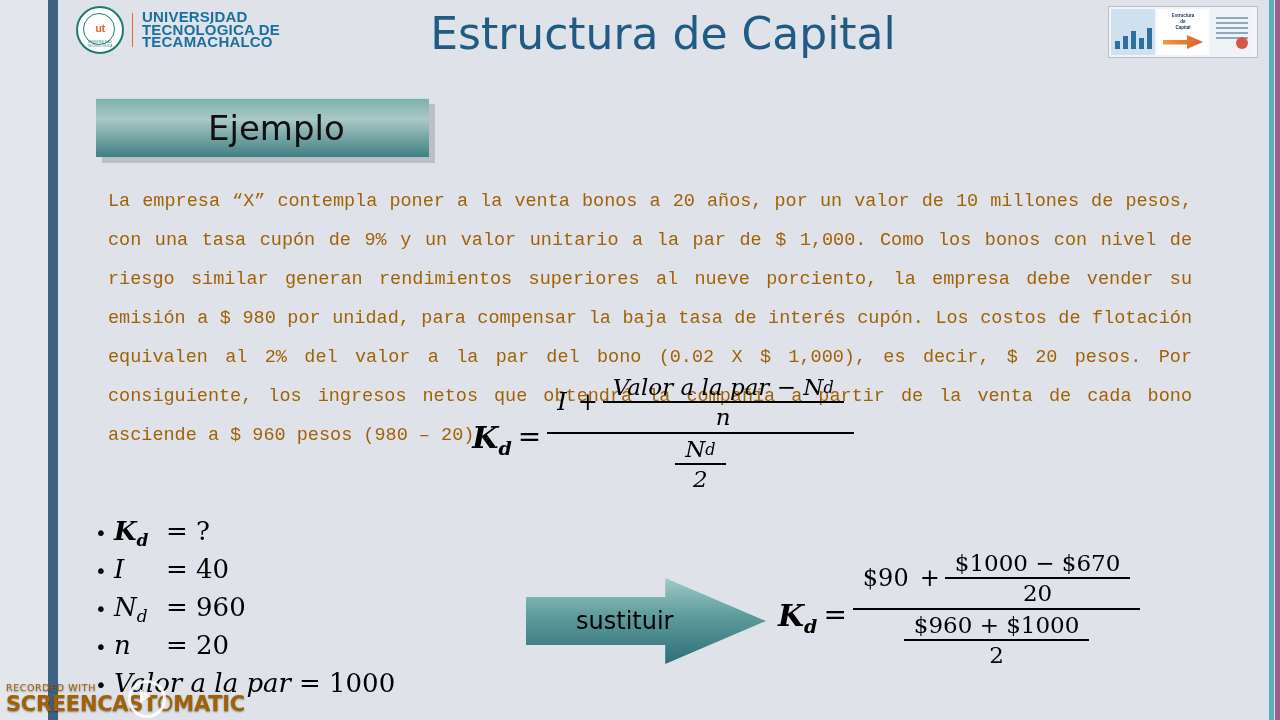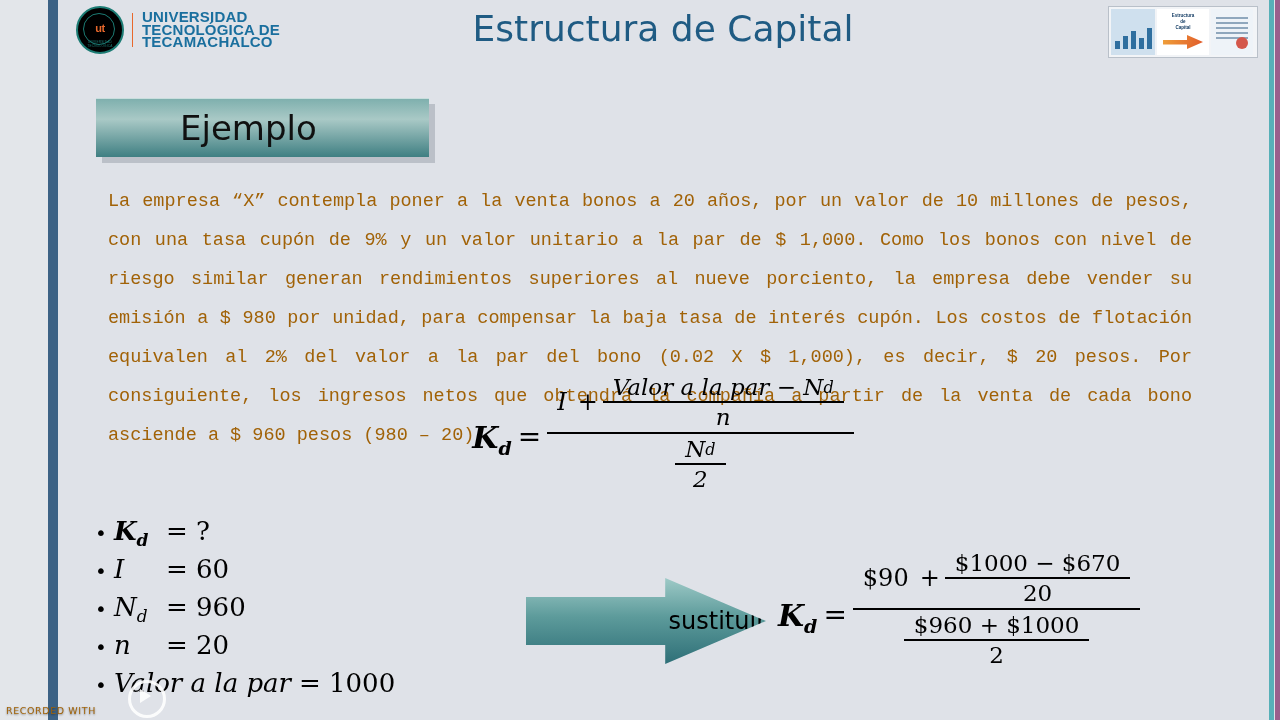--- a/index.html
+++ b/index.html
@@ -61,21 +61,21 @@
   .logo-wrap {
     position: absolute;
     left: 18px; top: 6px;
     display: flex;
     align-items: center;
   }
   .logo-seal {
     width: 44px; height: 44px;
     border-radius: 50%;
     border: 2px solid #1c7c74;
-    background: #000000;
+    background: #ffffff;
     position: relative;
     flex: none;
   }
   .logo-seal::before {
     content: "";
     position: absolute;
     left: 5px; top: 5px;
     width: 30px; height: 30px;
     border-radius: 50%;
     border: 1px solid #1c7c74;
@@ -108,21 +108,21 @@
     line-height: 12.5px;
     font-weight: bold;
     color: #1a6f9e;
     letter-spacing: 0.2px;
   }
   .logo-text .ln1 { color: #1a6f9e; }
   .slide-title {
     position: absolute;
     left: 0; right: 0; top: 8px;
     text-align: center;
-    font-size: 36px;
+    font-size: 44px;
     color: #1f5b83;
     font-family: "DejaVu Sans", sans-serif;
     font-weight: normal;
   }
   .header-thumb {
     position: absolute;
     right: 10px; top: 6px;
     width: 148px; height: 50px;
     background: #f2f4f7;
     border: 1px solid #b9c0c9;
@@ -201,21 +201,21 @@
     background: linear-gradient(180deg, #7fb0ae 0%, #a9c9c6 35%, #3f7f82 100%);
     border-top: 1px solid #c9dedd;
     box-shadow: 6px 6px 0 rgba(120,130,140,0.35);
     display: flex;
     align-items: center;
   }
   .ejemplo-text {
     font-size: 34px;
     color: #101010;
     font-family: "DejaVu Sans", sans-serif;
-    margin-left: 84px;
+    margin-left: 112px;
   }
   
   .paragraph {
     position: absolute;
     left: 50px; top: 182px;
     width: 1084px;
     font-size: 18.5px;
     line-height: 39px;
     color: #a16207;
     text-align: justify;
@@ -308,21 +308,20 @@
   .bullets .wide { width: auto; }
   
   .arrow-shape {
     position: absolute;
     left: 468px; top: 578px;
     width: 240px; height: 86px;
     background: linear-gradient(180deg, #9ecac7 0%, #5d9b9b 45%, #2e6f77 100%);
     clip-path: polygon(0 22%, 58% 22%, 58% 0, 100% 50%, 58% 100%, 58% 78%, 0 78%);
     display: flex;
     align-items: center;
-    justify-content: flex-end;
   }
   .arrow-label {
     font-family: "DejaVu Sans", sans-serif;
     font-size: 24px;
     color: #000;
     margin-left: 50px;
   }
   
   .formula-right {
     position: absolute;
@@ -471,21 +470,21 @@
 
     <div class="bullets">
       <div class="row">
         <span class="dot">•</span>
         <span class="sym"><span>K</span><sub>d</sub></span>
         <span class="val">= ?</span>
       </div>
       <div class="row">
         <span class="dot">•</span>
         <span class="sym light"><span>I</span><sub></sub></span>
-        <span class="val">=  60</span>
+        <span class="val">=  40</span>
       </div>
       <div class="row">
         <span class="dot">•</span>
         <span class="sym light"><span>N</span><sub>d</sub></span>
         <span class="val">= 960</span>
       </div>
       <div class="row">
         <span class="dot">•</span>
         <span class="sym light"><span>n</span><sub></sub></span>
         <span class="val">=  20</span>
@@ -524,16 +523,19 @@
             <span class="den money">2</span>
           </span>
         </div>
       </div>
     </div>
 
   </div>
 
   <div class="watermark">
     <div class="small">RECORDED WITH</div>
+    <div class="big">
+      <span>SCREENCAST</span><span class="thin">O</span><span>MATIC</span>
+    </div>
   </div>
   <div class="wm-circle"></div>
 
 </div>
 
 </body></html>

